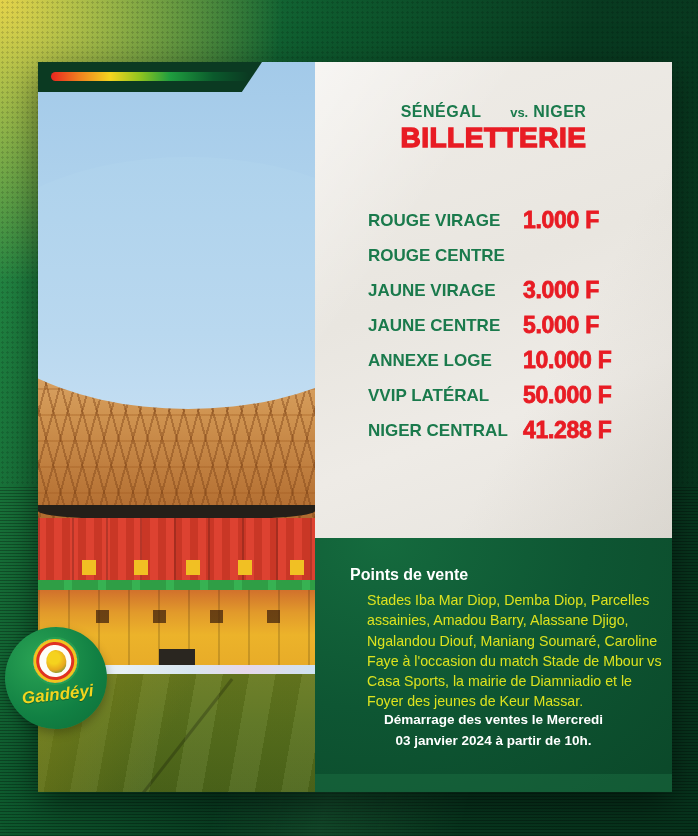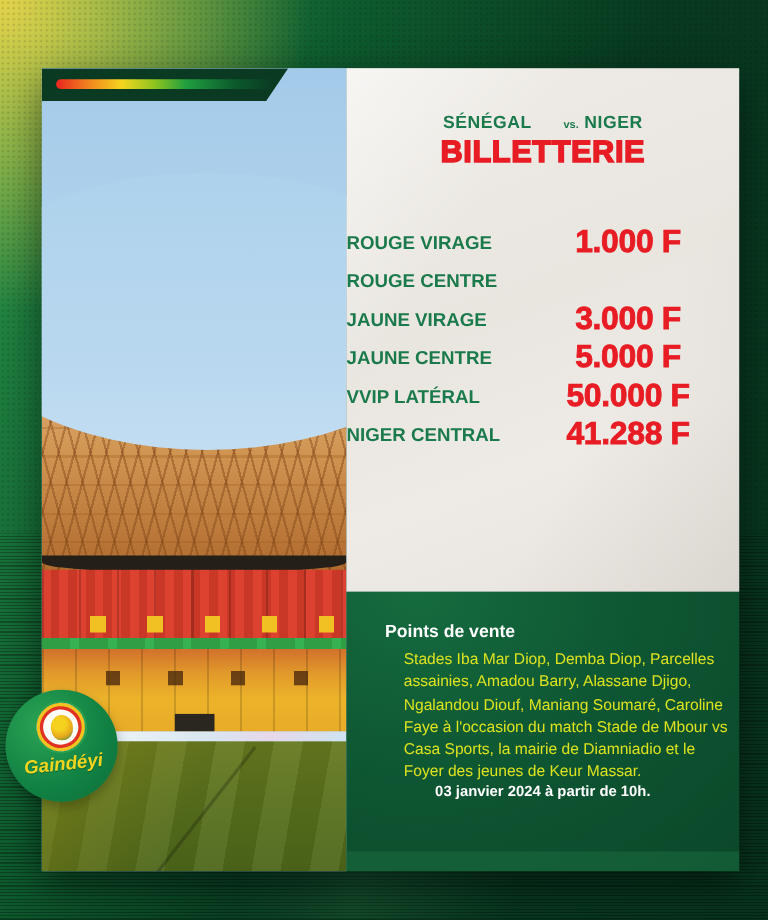--- a/index.html
+++ b/index.html
@@ -67,29 +67,29 @@
 
   
   .paper{position:absolute;left:277px;top:0;width:357px;height:476px;
     background:
       linear-gradient(125deg, rgba(255,255,255,.5) 0%, rgba(255,255,255,0) 30%),
       linear-gradient(300deg, rgba(180,175,165,.25) 0%, rgba(180,175,165,0) 35%),
       linear-gradient(160deg,#efece7,#e9e6e0 45%,#eeebe6 70%,#e7e4de);}
   .match-line{position:absolute;left:0;top:41px;width:100%;text-align:center;
     color:#1a7a4c;font-weight:700;font-size:16px;letter-spacing:.5px;
     font-family:"Liberation Sans",sans-serif;}
-  .match-line .vs{font-size:10px;font-weight:700;letter-spacing:0;margin-left:24px;}
+  .match-line .vs{font-size:13px;font-weight:700;letter-spacing:0;margin-left:24px;}
   .big-title{position:absolute;left:0;top:60px;width:100%;text-align:center;
     color:#e81c24;font-weight:800;font-size:28px;letter-spacing:.5px;
     font-family:"Liberation Sans",sans-serif;-webkit-text-stroke:1.4px #e81c24;}
   .price-list{position:absolute;left:0;top:141px;width:100%;}
   .price-row{display:grid;grid-template-columns:155px auto;align-items:center;
-    height:35px;}
+    padding-left:53px;height:35px;}
   .price-label{color:#1a7a4c;font-weight:700;font-size:17px;letter-spacing:0;}
-  .price-value{color:#e81c24;font-weight:800;font-size:29px;letter-spacing:-.3px;text-align:center;
+  .price-value{color:#e81c24;font-weight:800;font-size:23px;letter-spacing:-.3px;
     -webkit-text-stroke:.8px #e81c24;}
 
   
   .green-panel{position:absolute;left:277px;top:476px;width:357px;height:254px;
     background:radial-gradient(130% 150% at 18% 0%, #156b3e 0%, #0e5633 45%, #0a4527 100%);}
   .green-panel::after{content:"";position:absolute;left:0;bottom:0;width:100%;height:18px;
     background:#1b6e41;opacity:.5;}
   .pdv-heading{position:absolute;left:35px;top:28px;color:#ffffff;font-weight:700;font-size:16px;}
   .pdv-body{position:absolute;left:35px;top:52px;width:300px;color:#dce21f;
     font-size:14.2px;line-height:1.43;font-weight:400;margin-left:17px;}
@@ -160,34 +160,39 @@
         </div>
         <div class="price-row">
           <span class="price-label">JAUNE VIRAGE</span>
           <span class="price-value">3.000 F</span>
         </div>
         <div class="price-row">
           <span class="price-label">JAUNE CENTRE</span>
           <span class="price-value">5.000 F</span>
         </div>
         <div class="price-row">
+          <span class="price-label">ANNEXE LOGE</span>
+          <span class="price-value">10.000 F</span>
+        </div>
+        <div class="price-row">
           <span class="price-label">VVIP LATÉRAL</span>
           <span class="price-value">50.000 F</span>
         </div>
         <div class="price-row">
           <span class="price-label">NIGER CENTRAL</span>
           <span class="price-value">41.288 F</span>
         </div>
       </div>
     </div>
 
     <div class="green-panel">
       <div class="pdv-heading">Points de vente</div>
       <div class="pdv-body">Stades Iba Mar Diop, Demba Diop, Parcelles assainies, Amadou Barry, Alassane Djigo, Ngalandou Diouf, Maniang Soumaré, Caroline Faye à l'occasion du match Stade de Mbour vs Casa Sports, la mairie de Diamniadio et le Foyer des jeunes de Keur Massar.</div>
       <div class="sales">
+        <div>Démarrage des ventes le Mercredi</div>
         <div>03 janvier 2024 à partir de 10h.</div>
       </div>
     </div>
 
     <div class="logo-badge">
       <div class="emblem">
         <div class="lion"></div>
       </div>
       <div class="logo-text">Gaindéyi</div>
     </div>

